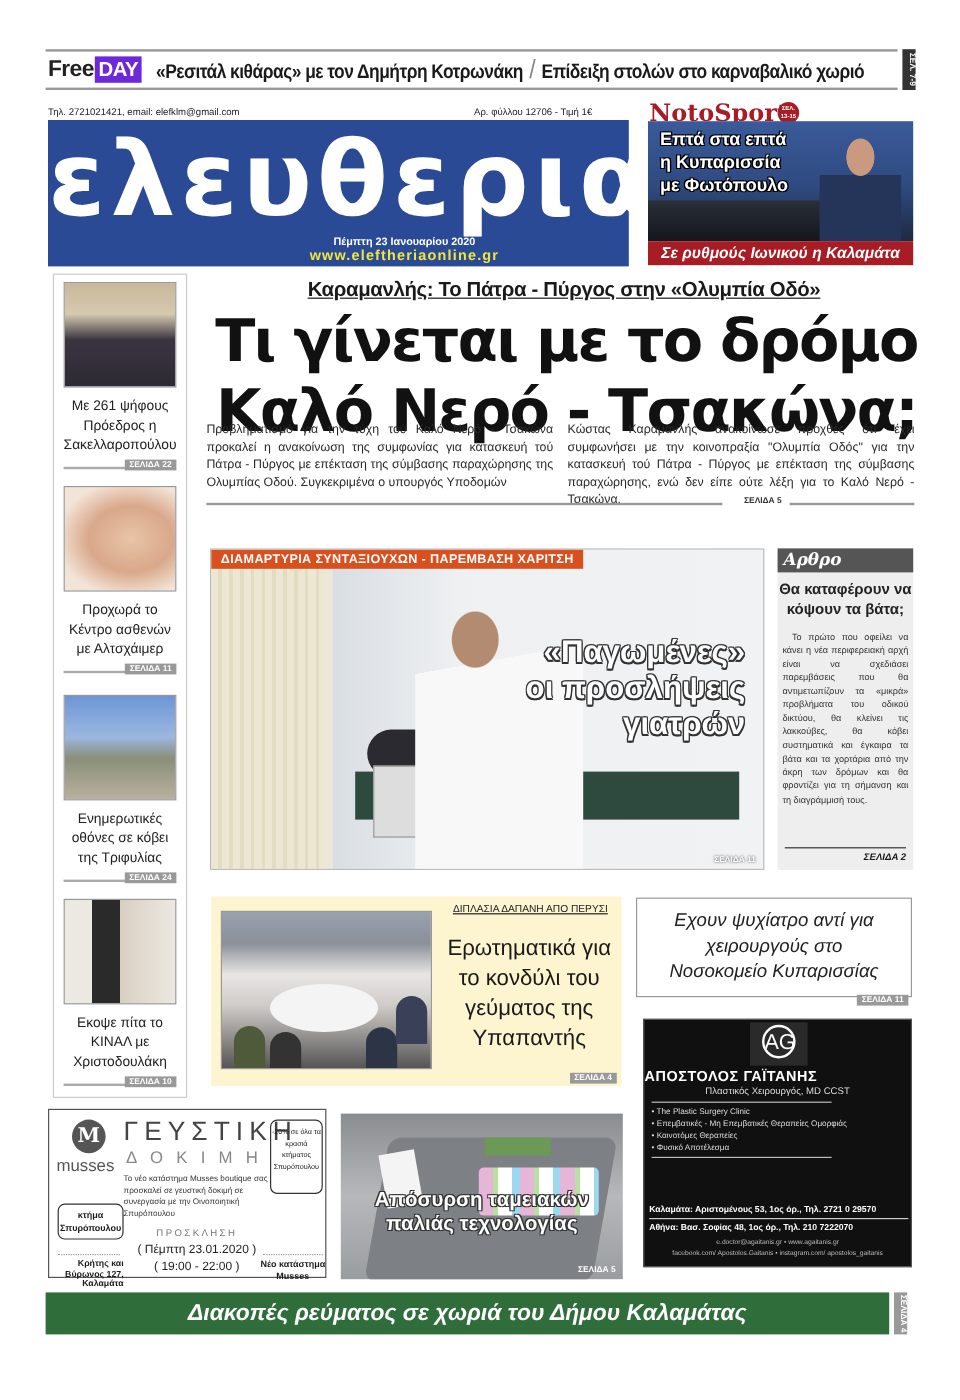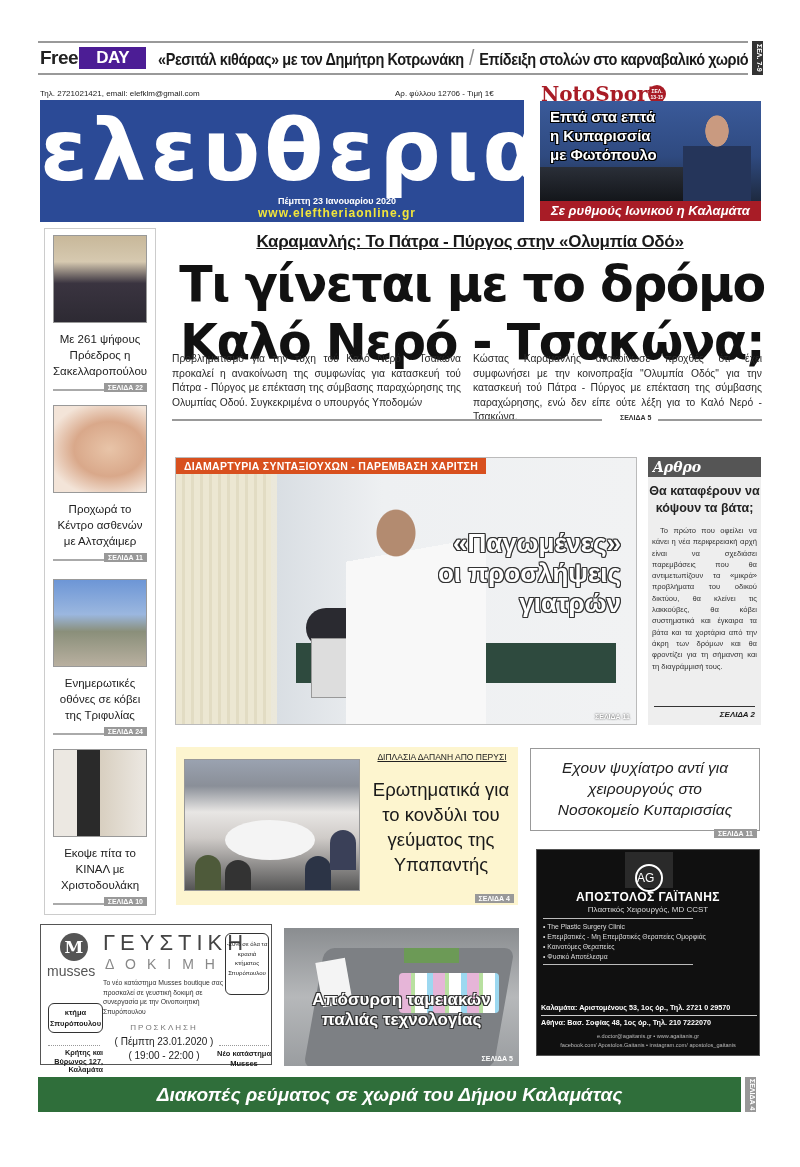--- a/index.html
+++ b/index.html
@@ -4,21 +4,21 @@
 <style>
   * { box-sizing: border-box; margin: 0; padding: 0; }
   html, body { width: 800px; height: 1167px; background: #fff; overflow: hidden; }
   body { font-family: "Liberation Sans", sans-serif; color: #1a1a1a; position: relative; }
   .abs { position: absolute; }
 
   
   .freeday-bar { left: 38px; top: 41px; width: 710px; height: 34px; border-top: 2px solid #999; border-bottom: 2px solid #999; display: flex; align-items: center; }
   .freeday-logo { font-weight: bold; font-size: 19px; display: flex; align-items: center; margin-left: 2px; letter-spacing: -0.5px; }
   .freeday-logo .free { color: #222; font-family: "Liberation Sans", sans-serif; }
-  .freeday-logo .day { background: #4c1d95; color: #fff; padding: 0 17px; margin-left: 1px; font-size: 17px; line-height: 22px; }
+  .freeday-logo .day { background: #6d28d9; color: #fff; padding: 0 3px; margin-left: 1px; font-size: 17px; line-height: 22px; }
   .freeday-text { font-size: 16.5px; font-weight: bold; margin-left: 12px; letter-spacing: -0.5px; white-space: nowrap; font-family: "Liberation Sans Narrow", "Liberation Sans", sans-serif; transform: scaleX(0.88); transform-origin: left center; }
   .freeday-text .sep { color: #888; font-weight: normal; font-size: 22px; margin: 0 6px; }
   .side-tab { background: #333; color: #fff; font-size: 7px; font-weight: bold; writing-mode: vertical-rl; text-align: center; }
 
   .contact { left: 40px; top: 89px; font-size: 8px; color: #222; }
   .issue { left: 395px; top: 89px; font-size: 8px; color: #222; }
 
   
   .masthead { left: 40px; top: 100px; width: 484px; height: 122px; background: #2b4a96; }
   .masthead-title { position: absolute; left: 0; top: 4px; width: 100%; text-align: center; color: #fff; font-family: "DejaVu Sans", sans-serif; font-weight: bold; font-size: 86px; letter-spacing: 4px; line-height: 92px; }
@@ -81,22 +81,22 @@
   .yb-page { position: absolute; right: 4px; bottom: 2px; background: #999; color: #fff; font-size: 7px; font-weight: bold; padding: 1px 4px; }
 
   
   .psy-box { left: 530px; top: 748px; width: 230px; height: 83px; border: 1px solid #999; }
   .psy-text { position: absolute; left: 0; top: 8px; width: 100%; text-align: center; font-style: italic; font-size: 15.5px; line-height: 21px; color: #222; }
   .psy-page { position: absolute; right: 2px; bottom: -8px; background: #999; color: #fff; font-size: 7px; font-weight: bold; padding: 1px 4px; }
 
   
   .ad-black { left: 536px; top: 849px; width: 224px; height: 207px; background: #101010; color: #fff; border: 1px solid #555; }
   .ad-logo-box { position: absolute; left: 88px; top: 2px; width: 48px; height: 36px; background: #2a2a2a; }
-  .ad-logo { position: absolute; left: 10px; top: 12px; width: 28px; height: 28px; border: 2px solid #fff; border-radius: 50%; text-align: left; line-height: 24px; font-size: 12px; }
-  .ad-name { position: absolute; left: 0; top: 40px; width: 100%; text-align: center; font-size: 12px; font-weight: bold; letter-spacing: 0.5px; }
+  .ad-logo { position: absolute; left: 10px; top: 2px; width: 28px; height: 28px; border: 2px solid #fff; border-radius: 50%; text-align: left; line-height: 24px; font-size: 18px; }
+  .ad-name { position: absolute; left: 0; top: 40px; width: 100%; font-size: 12px; font-weight: bold; letter-spacing: 0.5px; }
   .ad-role { position: absolute; left: 0; top: 55px; width: 100%; text-align: center; font-size: 8px; color: #ddd; }
   .ad-sep1 { position: absolute; left: 6px; top: 68px; width: 150px; border-top: 1px solid #bbb; }
   .ad-list { position: absolute; left: 6px; top: 72px; font-size: 6.8px; line-height: 10px; color: #ddd; list-style: none; }
   .ad-sep2 { position: absolute; left: 6px; top: 114px; width: 150px; border-top: 1px solid #bbb; }
   .ad-grey { position: absolute; left: 6px; top: 118px; width: 212px; height: 32px; background: #555; text-align: center; font-size: 6.8px; line-height: 10px; color: #eee; padding-top: 1px; }
   .ad-grey .big { font-size: 8px; }
   .ad-addr1 { position: absolute; left: 4px; top: 153px; width: 216px; font-size: 7.2px; font-weight: bold; }
   .ad-sep3 { position: absolute; left: 4px; top: 165px; width: 216px; border-top: 1px solid #ccc; }
   .ad-addr2 { position: absolute; left: 4px; top: 168px; width: 216px; font-size: 7.2px; font-weight: bold; }
   .ad-web { position: absolute; left: 0; top: 182px; width: 100%; text-align: center; font-size: 5.6px; line-height: 9px; color: #bbb; }

